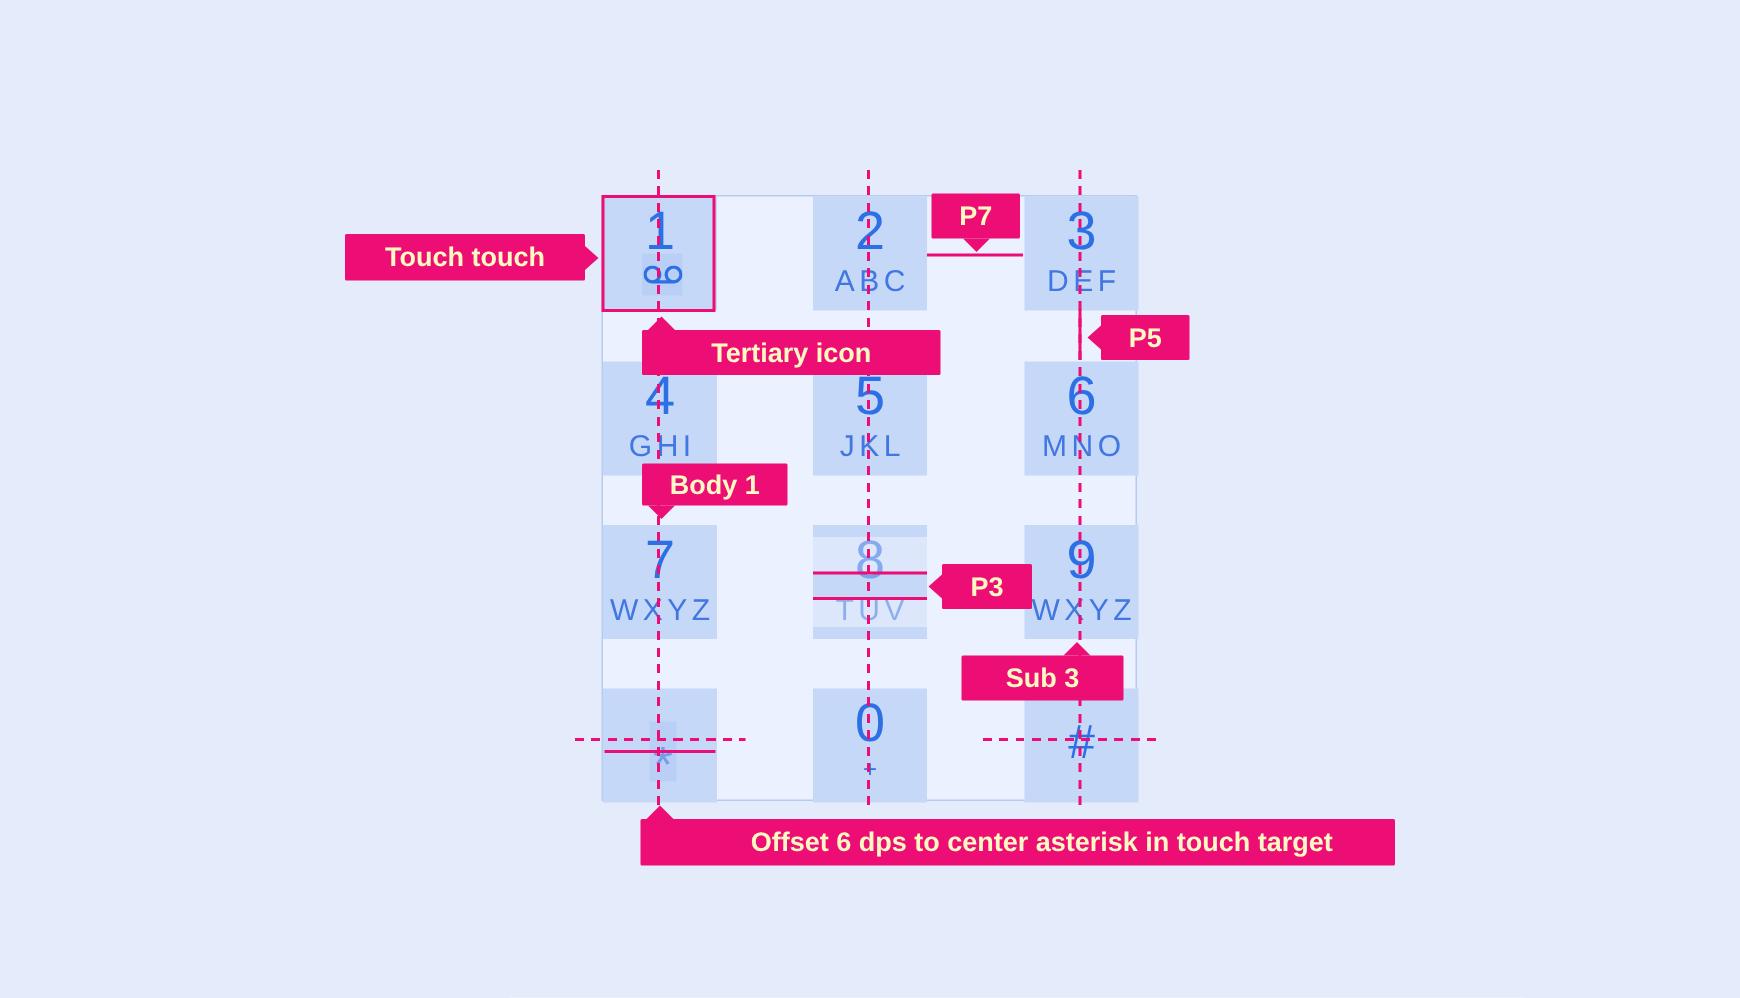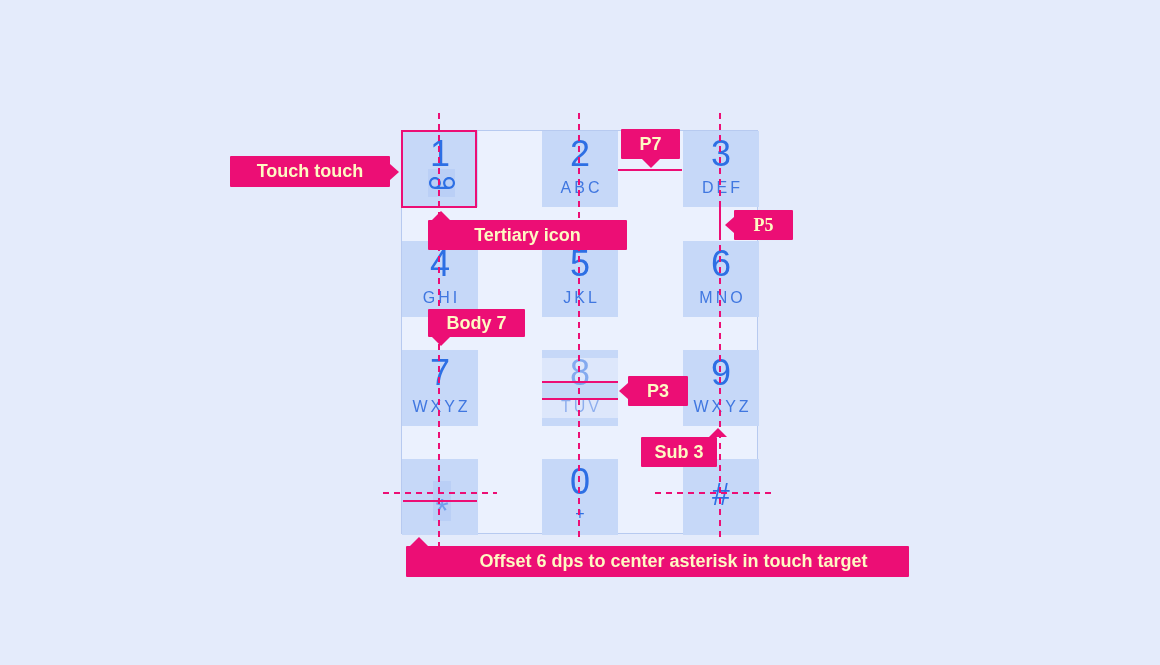--- a/index.html
+++ b/index.html
@@ -21,21 +21,21 @@
   }
   .c0{left:0}.c1{left:140px}.c2{left:281px}
   .r0{top:0}.r1{top:110px}.r2{top:219px}.r3{top:328px}
   .digit{
     position:absolute;left:0;top:0;width:100%;text-align:center;
     font-size:36px;line-height:46px;font-weight:400;
     color:var(--digit-blue,#2D6FE4);
   }
   .letters{
     position:absolute;left:0;top:49px;width:100%;text-align:center;
-    font-size:16px;line-height:16px;letter-spacing:3px;text-indent:3px;
+    font-size:20px;line-height:16px;letter-spacing:3px;text-indent:3px;
     color:var(--letters-blue,#4077E0);
   }
   .faded{opacity:.5;}
   
   .icon-box{
     position:absolute;left:26px;top:38px;width:27px;height:28px;
     background:var(--highlight-blue,#BACFF6);
     display:flex;align-items:center;justify-content:center;
   }
   .icon-box svg{display:block;}
@@ -107,25 +107,25 @@
     border-right:9px solid var(--accent-pink,#EC0E75);}
   .notch-up{top:-9px;
     border-left:9px solid transparent;border-right:9px solid transparent;
     border-bottom:9px solid var(--accent-pink,#EC0E75);}
   .notch-down{bottom:-9px;
     border-left:9px solid transparent;border-right:9px solid transparent;
     border-top:9px solid var(--accent-pink,#EC0E75);}
   .tag-touch-target{left:230px;top:156px;width:160px;height:31px;}
   .tag-tertiary{left:428px;top:220px;width:199px;height:30px;padding-left:10px;}
   .tag-p7{left:621px;top:129px;width:59px;height:30px;}
-  .tag-p5{left:734px;top:210px;width:59px;height:30px;font-family:Liberation Serif, serif;}
+  .tag-p5{left:734px;top:210px;width:59px;height:30px;}
   .tag-body1{left:428px;top:309px;width:97px;height:28px;}
   .tag-p3{left:628px;top:376px;width:60px;height:30px;text-align:center;}
-  .tag-sub3{left:641px;top:437px;width:76px;height:30px;}
-  .tag-offset{left:406px;top:546px;width:503px;height:31px;padding-left:42px;}
+  .tag-sub3{left:641px;top:437px;width:108px;height:30px;}
+  .tag-offset{left:427px;top:546px;width:503px;height:31px;padding-left:42px;}
 </style>
 </head>
 <body>
 
 <div class="stage">
 
   <div class="panel">
 
     <div class="key r0 c0">
       <span class="digit">1</span>
@@ -220,21 +220,21 @@
     <span>P7</span>
     <span class="notch notch-down" style="left:21px;"></span>
   </div>
 
   <div class="tag tag-p5">
     <span>P5</span>
     <span class="notch notch-left"></span>
   </div>
 
   <div class="tag tag-body1">
-    <span>Body 7</span>
+    <span>Body 1</span>
     <span class="notch notch-down" style="left:4px;"></span>
   </div>
 
   <div class="tag tag-p3">
     <span>P3</span>
     <span class="notch notch-left"></span>
   </div>
 
   <div class="tag tag-sub3">
     <span>Sub 3</span>

